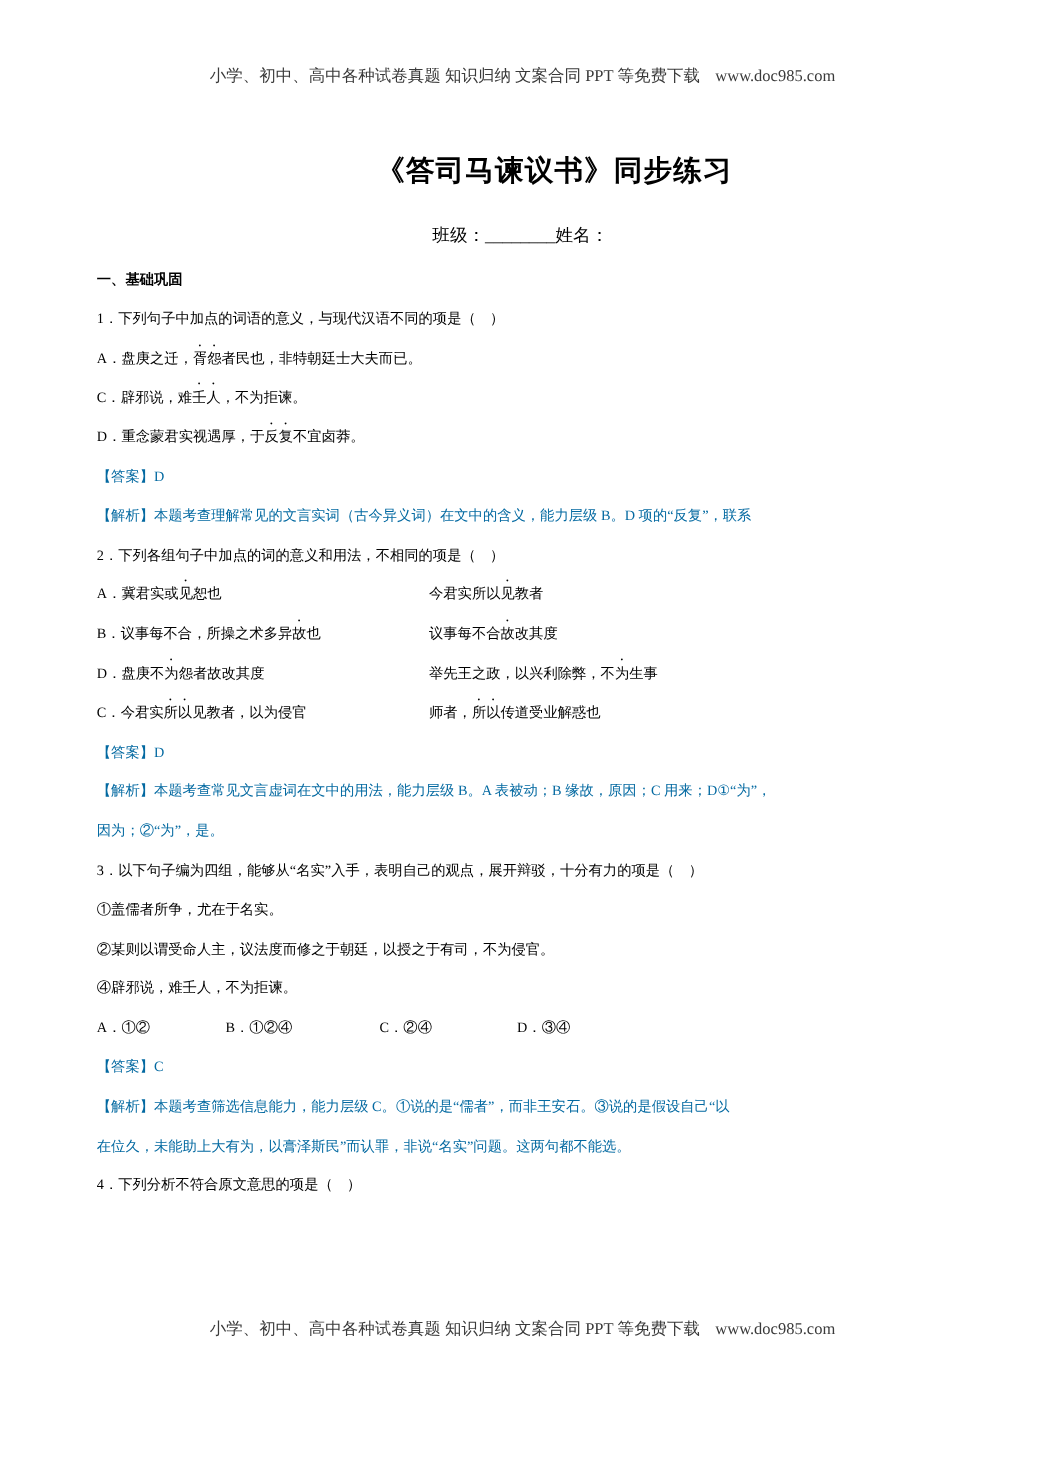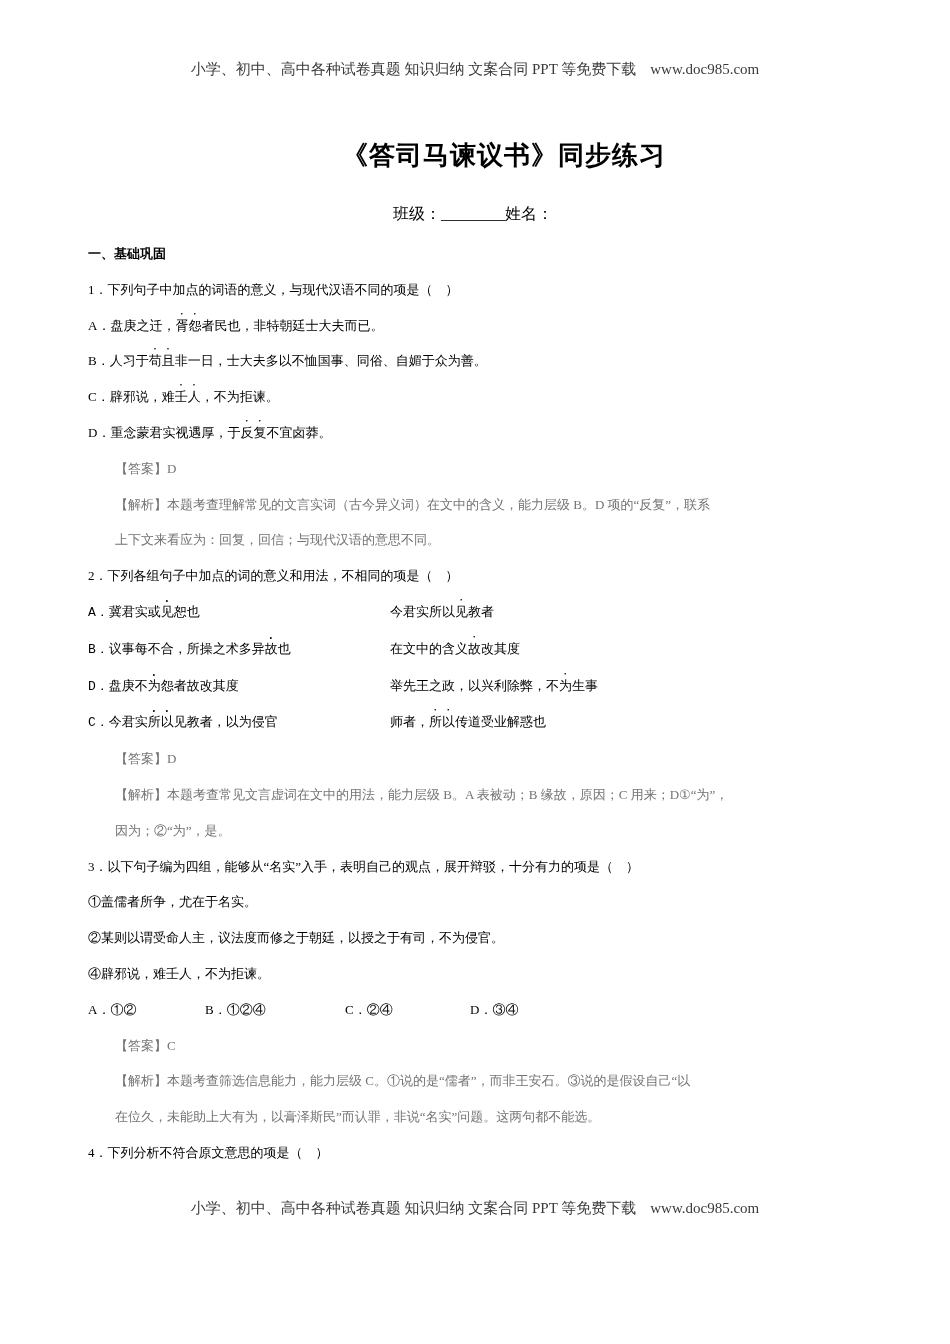--- a/index.html
+++ b/index.html
@@ -14,55 +14,53 @@
   .promo-bar.bottom { top:1199px; }
   .promo-url { margin-left:14px; color:#3a3a3a; text-decoration:none; }
   .doc-title { position:absolute; top:138px; left:0; width:950px;
     text-align:center; font-size:26px; font-weight:bold; letter-spacing:1px;margin-left:29px; }
   .meta-line { position:absolute; top:204px; left:1px; width:944px;
     text-align:center; font-size:16px; }
   .content { position:absolute; left:88px; top:236px; width:782px;
     font-size:13px; }
   .content p { line-height:35.8px; white-space:pre-wrap; }
   .bold { font-weight:bold; }
-  .red { color:#737373;margin-left:27px; }
+  .red { color:#0369a1; }
   .em {
     -webkit-text-emphasis:filled dot; -webkit-text-emphasis-position:over right;
     text-emphasis:filled dot; text-emphasis-position:over right;
   }
-  .col1 { display:inline-block; min-width:302px;font-family:Liberation Mono, monospace; }
+  .col1 { display:inline-block; min-width:302px; }
   .qo { display:inline-block;font-family:Liberation Serif, serif; }
   .qo-a { width:117px; }
   .qo-b { width:140px; }
   .qo-c { width:125px; }
 </style>
 </head>
 <body>
 
 <div class="promo-bar top"><span>小学、初中、高中各种试卷真题 知识归纳 文案合同 PPT 等免费下载</span><a href="#" class="promo-url">www.doc985.com</a></div>
 
 <div class="doc-title">《答司马谏议书》同步练习</div>
 
 <div class="meta-line">班级：________姓名：</div>
 
 <div class="content">
   <p class="bold">一、基础巩固</p>
 
   <p>1．下列句子中加点的词语的意义，与现代汉语不同的项是（　）</p>
   <p><span>A．盘庚之迁，</span><span class="em">胥怨</span><span>者民也，非特朝廷士大夫而已。</span></p>
-  <p><span>B．人习于</span><span class="em">苟且</span><span>非一日，士大夫多以不恤国事、同俗、自媚于众为善。</span></p>
   <p><span>C．辟邪说，难</span><span class="em">壬人</span><span>，不为拒谏。</span></p>
   <p><span>D．重念蒙君实视遇厚，于</span><span class="em">反复</span><span>不宜卤莽。</span></p>
   <p class="red">【答案】D</p>
   <p class="red">【解析】本题考查理解常见的文言实词（古今异义词）在文中的含义，能力层级 B。D 项的“反复”，联系</p>
-  <p class="red">上下文来看应为：回复，回信；与现代汉语的意思不同。</p>
 
   <p>2．下列各组句子中加点的词的意义和用法，不相同的项是（　）</p>
   <p><span class="col1"><span>A．冀君实或</span><span class="em">见</span><span>恕也</span></span><span><span>今君实所以</span><span class="em">见</span><span>教者</span></span></p>
-  <p><span class="col1"><span>B．议事每不合，所操之术多异</span><span class="em">故</span><span>也</span></span><span><span>在文中的含义</span><span class="em">故</span><span>改其度</span></span></p>
+  <p><span class="col1"><span>B．议事每不合，所操之术多异</span><span class="em">故</span><span>也</span></span><span><span>议事每不合</span><span class="em">故</span><span>改其度</span></span></p>
   <p><span class="col1"><span>D．盘庚不</span><span class="em">为</span><span>怨者故改其度</span></span><span><span>举先王之政，以兴利除弊，不</span><span class="em">为</span><span>生事</span></span></p>
   <p><span class="col1"><span>C．今君实</span><span class="em">所以</span><span>见教者，以为侵官</span></span><span><span>师者，</span><span class="em">所以</span><span>传道受业解惑也</span></span></p>
   <p class="red">【答案】D</p>
   <p class="red">【解析】本题考查常见文言虚词在文中的用法，能力层级 B。A 表被动；B 缘故，原因；C 用来；D①“为”，</p>
   <p class="red">因为；②“为”，是。</p>
 
   <p>3．以下句子编为四组，能够从“名实”入手，表明自己的观点，展开辩驳，十分有力的项是（　）</p>
   <p>①盖儒者所争，尤在于名实。</p>
   <p>②某则以谓受命人主，议法度而修之于朝廷，以授之于有司，不为侵官。</p>
   <p>④辟邪说，难壬人，不为拒谏。</p>

